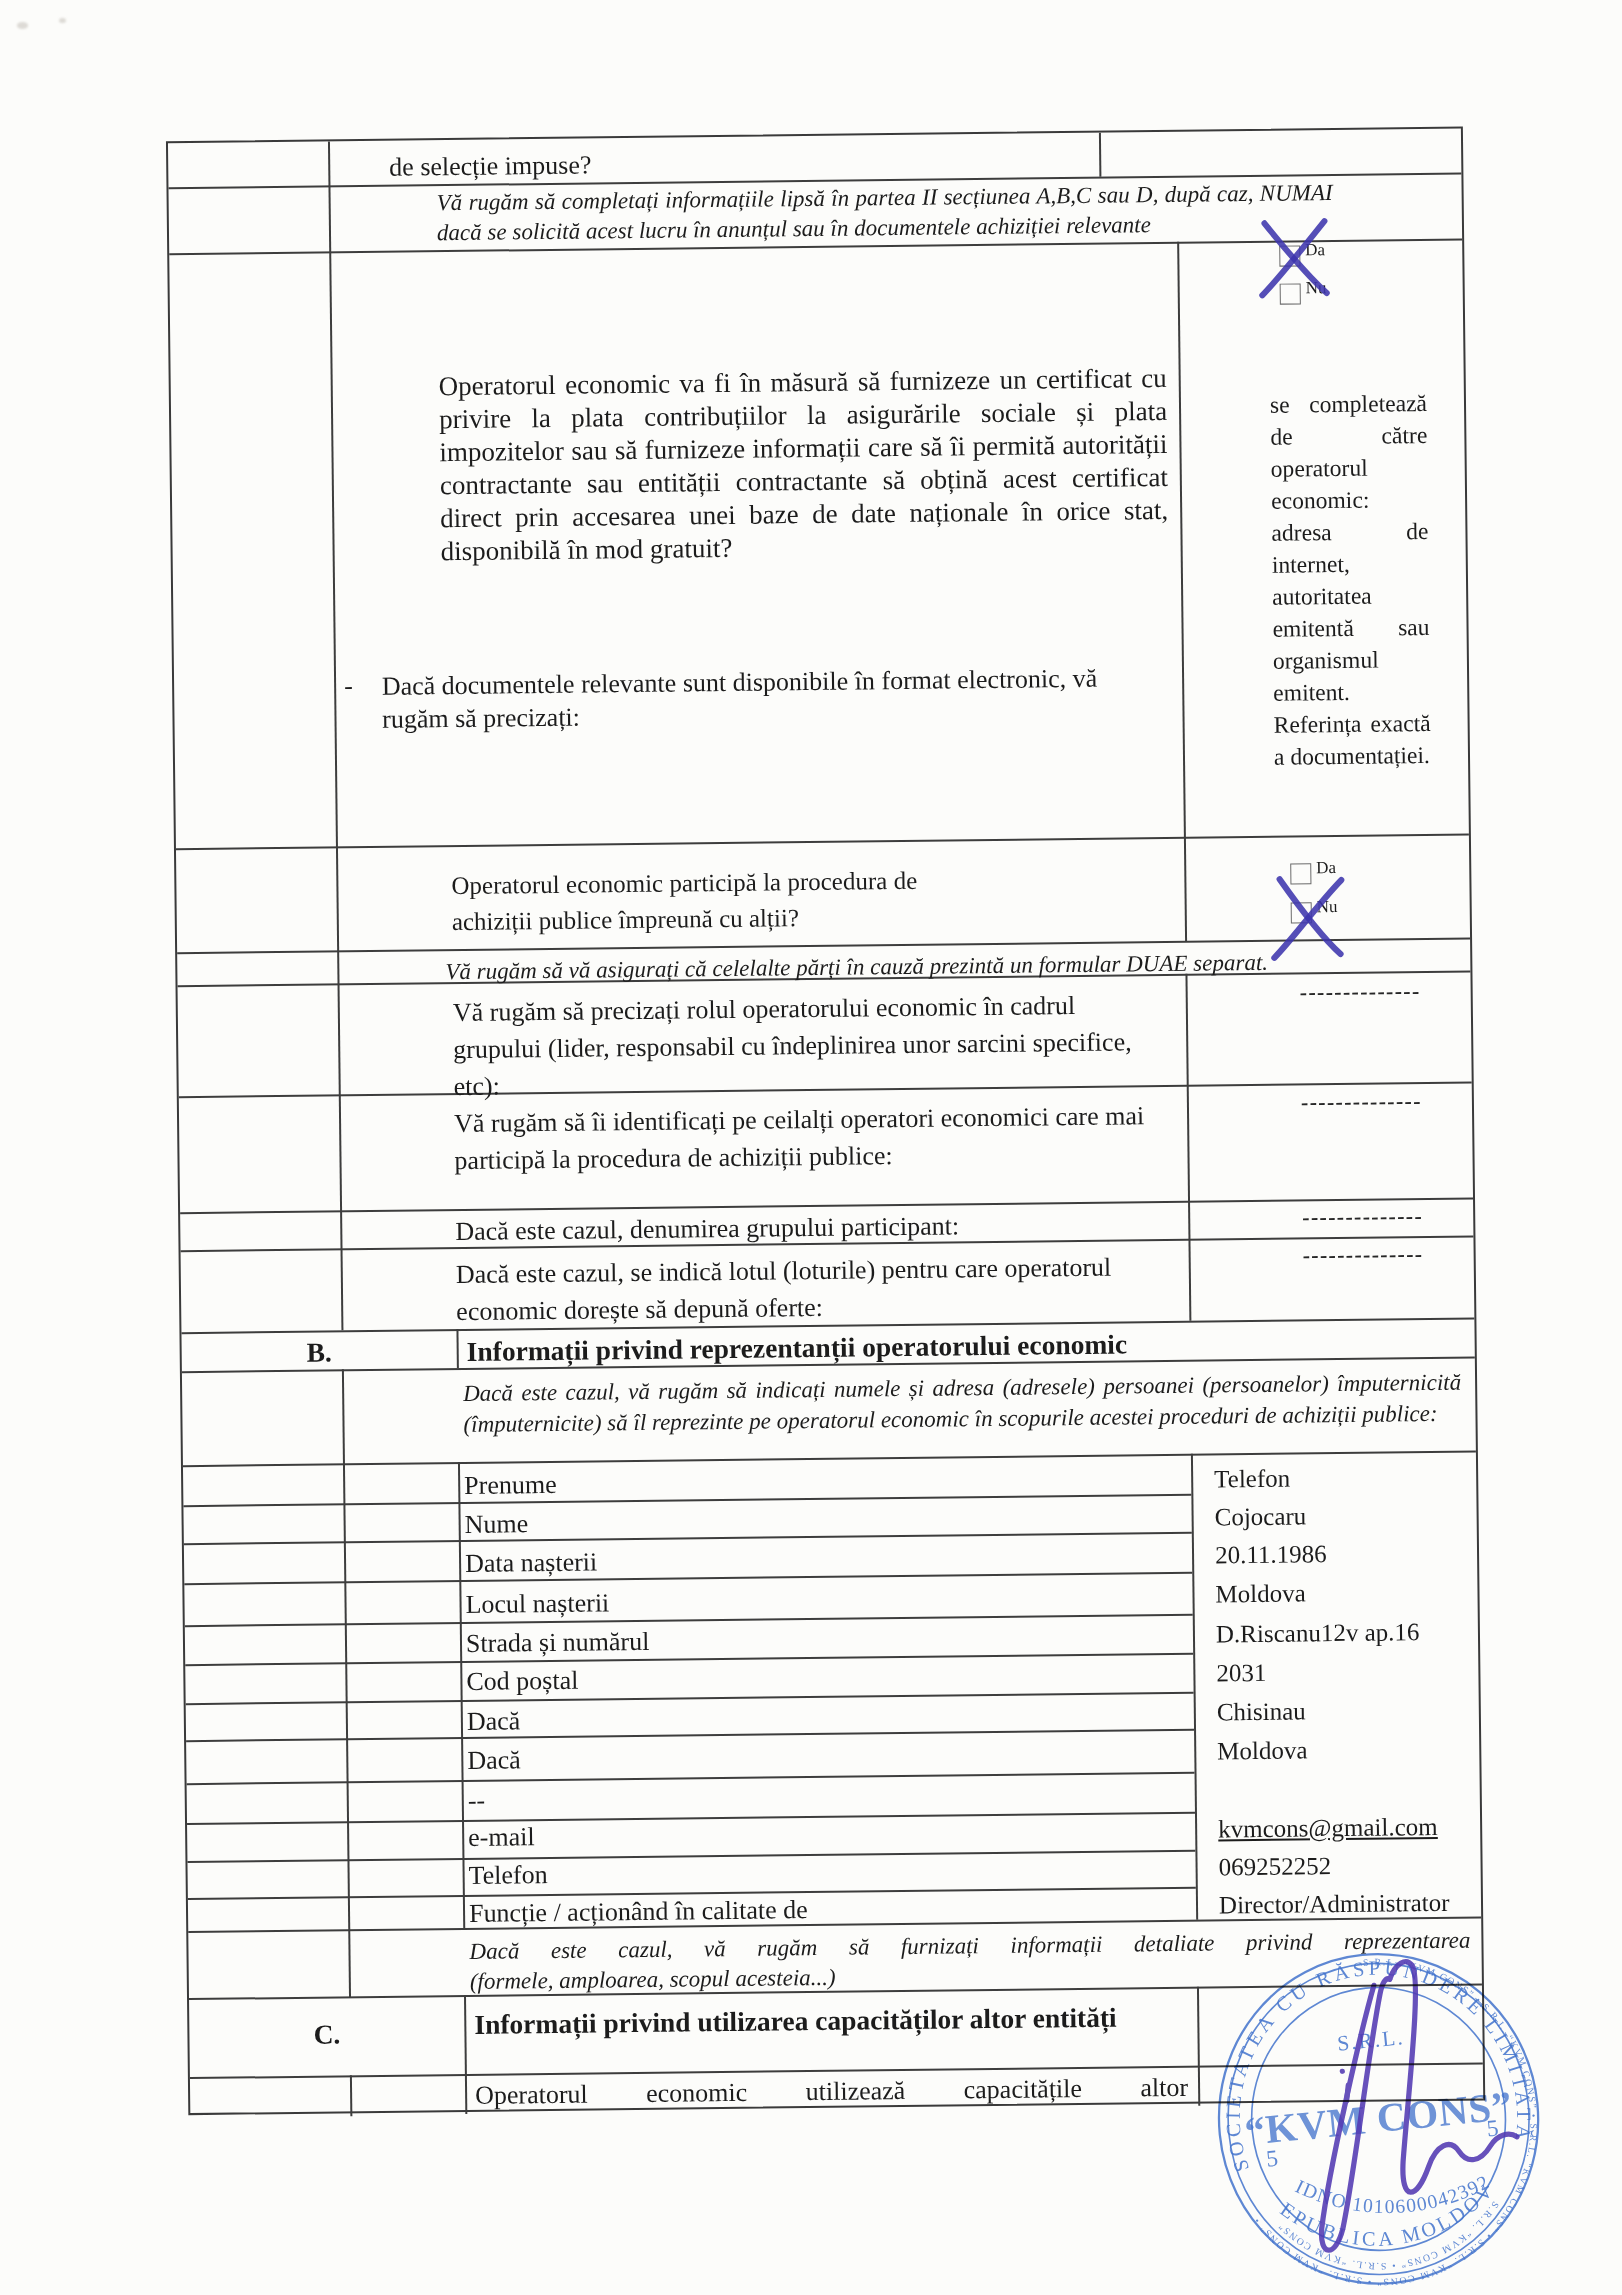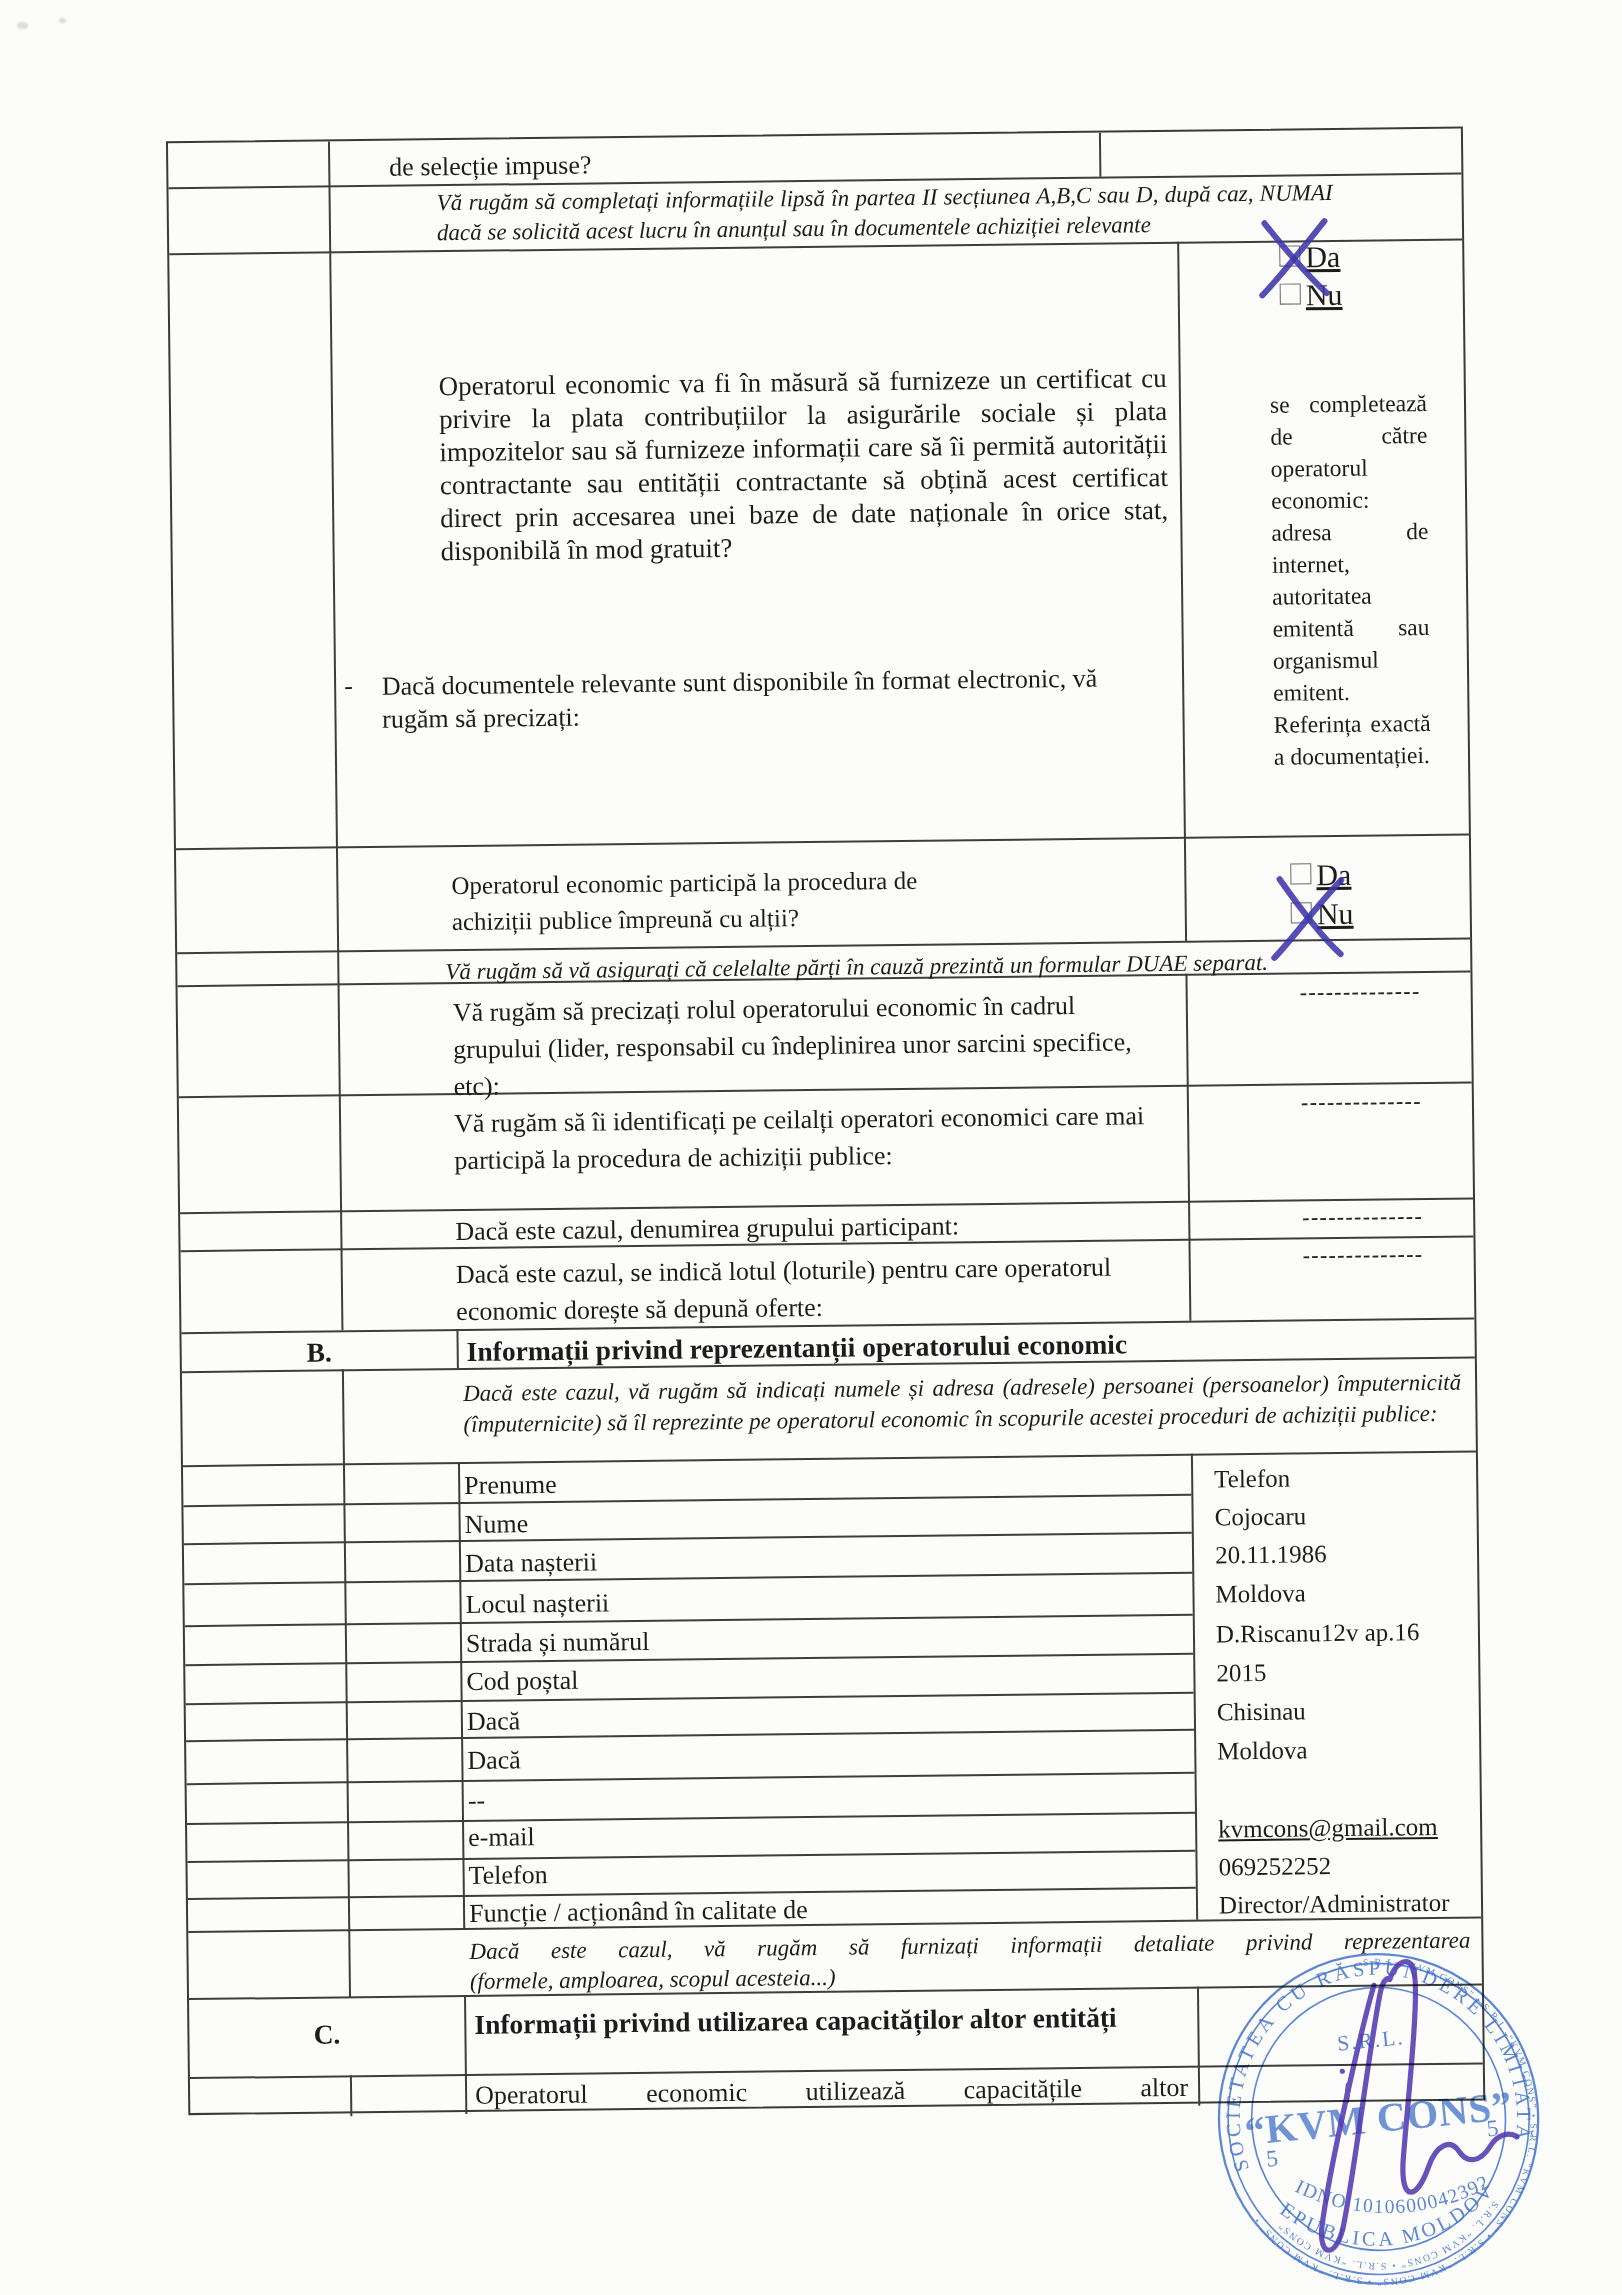--- a/index.html
+++ b/index.html
@@ -9,21 +9,21 @@
   .sheet{position:absolute;left:177px;top:134px;width:1297px;height:1974px;
          border:2px solid #3a3a3a;box-sizing:border-box;}
   .hl{position:absolute;left:0;height:1.6px;background:#3d3d3d;width:1293px;}
   .hl.short{width:1008px;}
   .vl{position:absolute;width:1.6px;background:#3d3d3d;}
   .txt{position:absolute;line-height:1.25;}
   .it{font-style:italic;font-size:23px;line-height:30px;}
   .just{text-align:justify;}
   .bold{font-weight:bold;}
   .chk{position:absolute;width:21px;height:21px;border:1.6px solid #6b6b6b;box-sizing:border-box;background:transparent;}
-  .chklabel{position:absolute;font-size:30px;text-decoration:underline;}
+  .chklabel{position:absolute;font-size:17px;}
   .xmark{position:absolute;overflow:visible;}
   .dashes{position:absolute;font-size:22px;font-weight:bold;letter-spacing:1.3px;color:#272727;}
   .blabel{position:absolute;left:281px;font-size:26px;white-space:nowrap;}
   .bvalue{position:absolute;left:1031px;font-size:25px;white-space:nowrap;}
   .seclabel{position:absolute;left:0;width:275px;text-align:center;font-weight:bold;font-size:27.5px;}
   .speck{position:absolute;border-radius:50%;background:#c4bfb8;filter:blur(1.3px);opacity:.55;}
   .stamp-wrap{position:absolute;left:1021px;top:1818px;width:334px;height:340px;
               transform:rotate(-5deg);mix-blend-mode:multiply;}
   .stamp-wrap svg{position:absolute;left:0;top:0;overflow:visible;}
 </style>
@@ -135,21 +135,21 @@
       <div class="blabel" style="top:1646px;">--</div>
       <div class="blabel" style="top:1683px;">e-mail</div>
       <div class="blabel" style="top:1721px;text-align:right;">Telefon</div>
       <div class="blabel" style="top:1759px;">Funcție / acționând în calitate de</div>
 
       <div class="bvalue" style="top:1334px;">Telefon</div>
       <div class="bvalue" style="top:1372px;">Cojocaru</div>
       <div class="bvalue" style="top:1410px;">20.11.1986</div>
       <div class="bvalue" style="top:1449px;">Moldova</div>
       <div class="bvalue" style="top:1489px;">D.Riscanu12v ap.16</div>
-      <div class="bvalue" style="top:1528px;">2015</div>
+      <div class="bvalue" style="top:1528px;">2031</div>
       <div class="bvalue" style="top:1567px;">Chisinau</div>
       <div class="bvalue" style="top:1606px;">Moldova</div>
       <div class="bvalue" style="top:1684px;text-decoration:underline;">kvmcons@gmail.com</div>
       <div class="bvalue" style="top:1722px;">069252252</div>
       <div class="bvalue" style="top:1760px;">Director/Administrator</div>
 
       <div class="txt it" style="left:281px;top:1797px;width:1001px;text-align:justify;text-align-last:justify;">Dacă este cazul, vă rugăm să furnizați informații detaliate privind reprezentarea</div>
       <div class="txt it" style="left:281px;top:1827px;width:1001px;">(formele, amploarea, scopul acesteia...)</div>
 
       <div class="seclabel" style="top:1877px;">C.</div>

